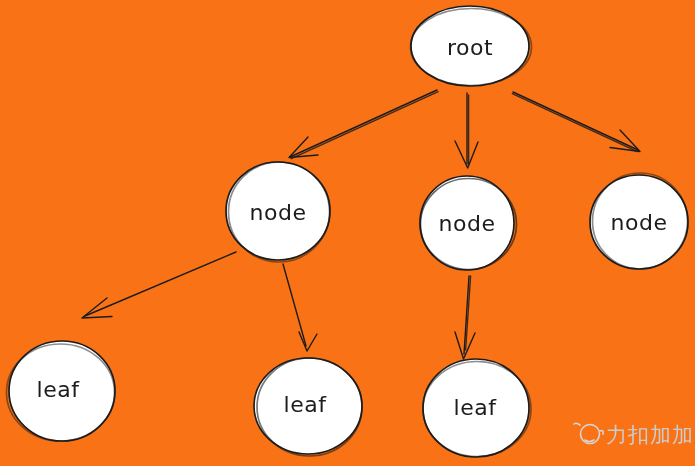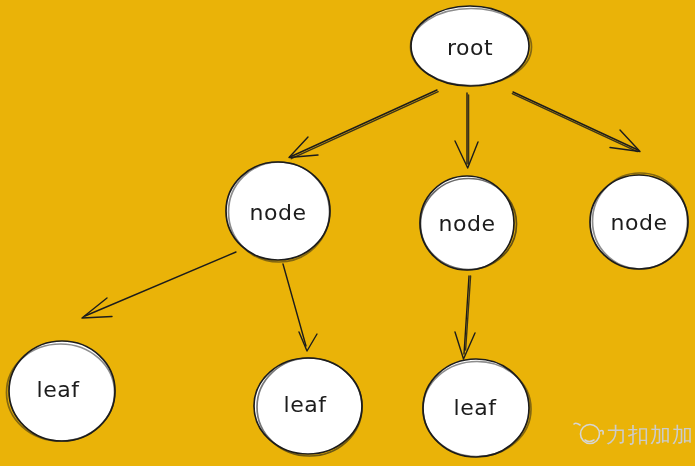--- a/index.html
+++ b/index.html
@@ -8,21 +8,21 @@
     width: 695px;
     height: 466px;
     background: #ffffff;
     overflow: hidden;
     font-family: "DejaVu Sans", "Liberation Sans", sans-serif;
   }
   .canvas-wrap {
     position: relative;
     width: 695px;
     height: 466px;
-    background: #eab308;
+    background: #f97316;
   }
   svg text.node-label {
     font-family: "DejaVu Sans", "Liberation Sans", sans-serif;
     font-size: 22px;
     letter-spacing: 0.5px;
   }
   svg text.watermark-label {
     font-family: "DejaVu Sans", "Liberation Sans", sans-serif;
     font-size: 21px;
     letter-spacing: 1px;

